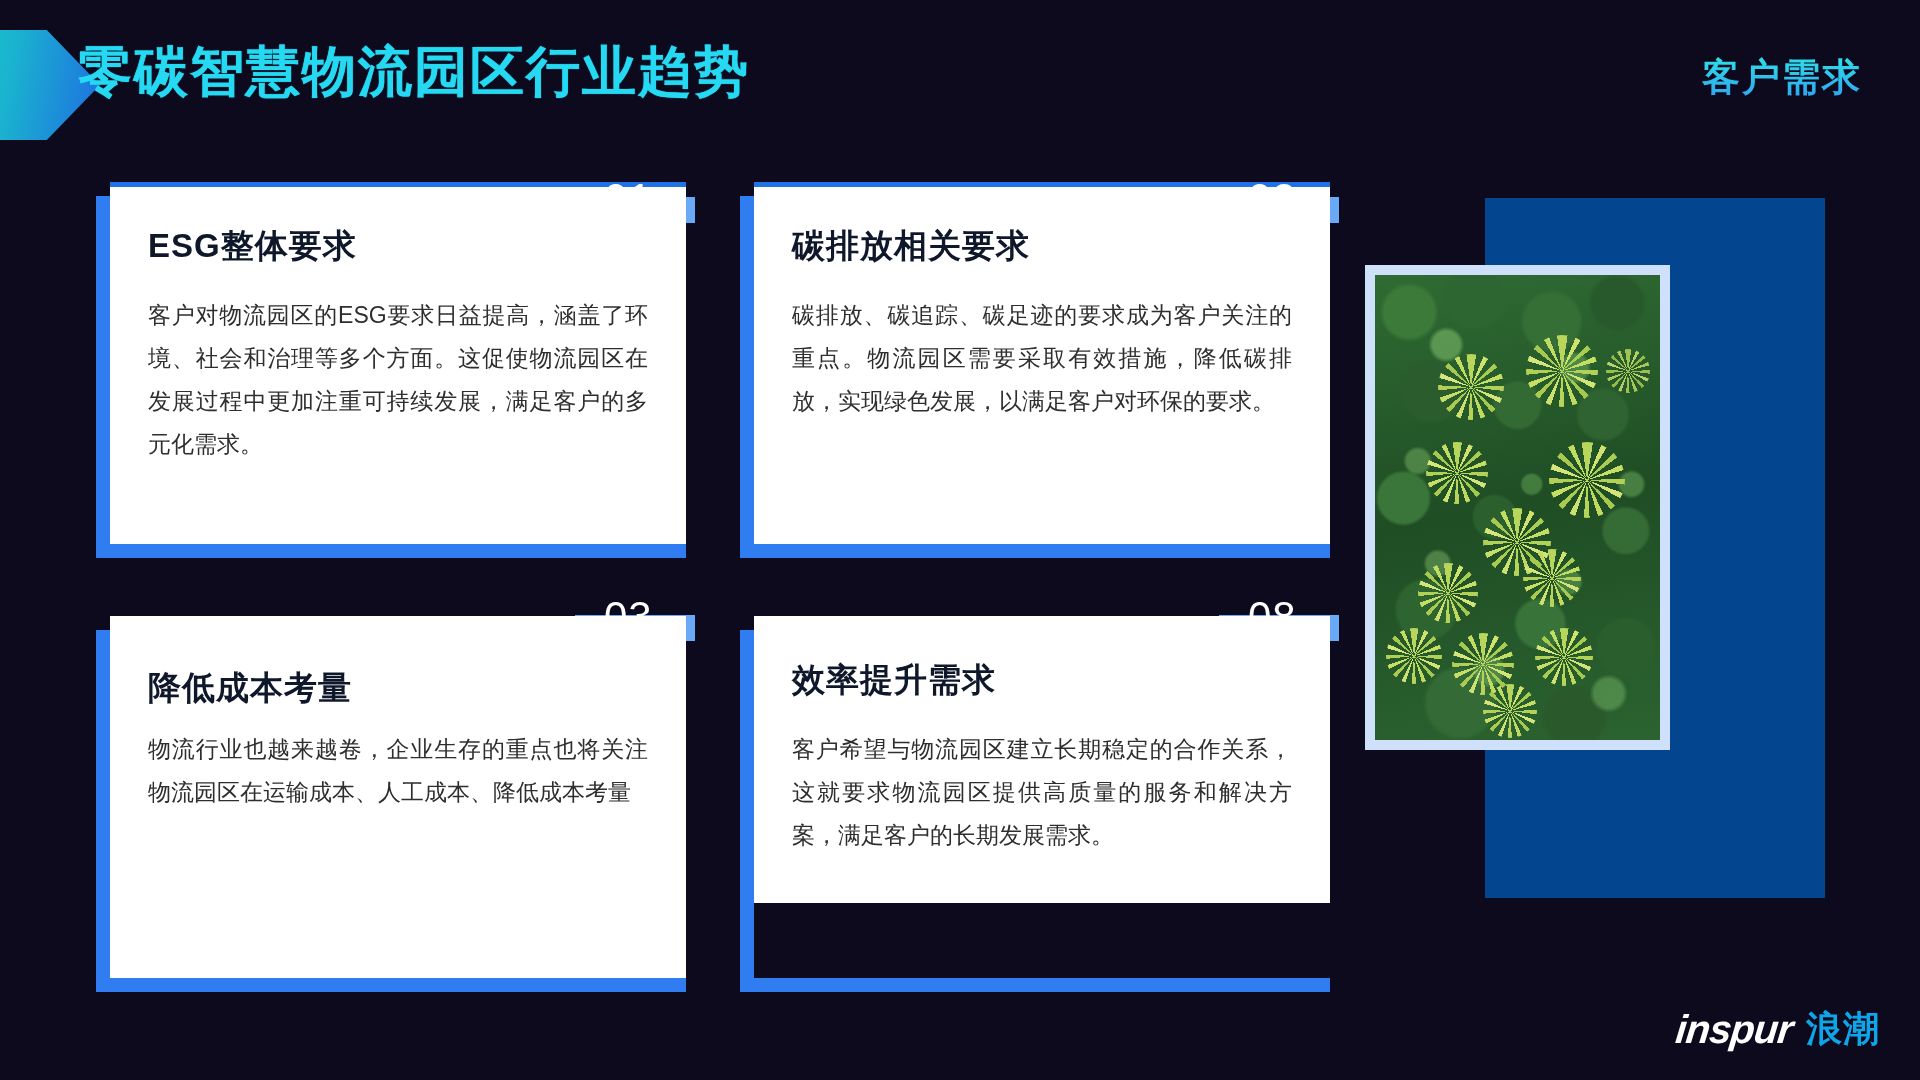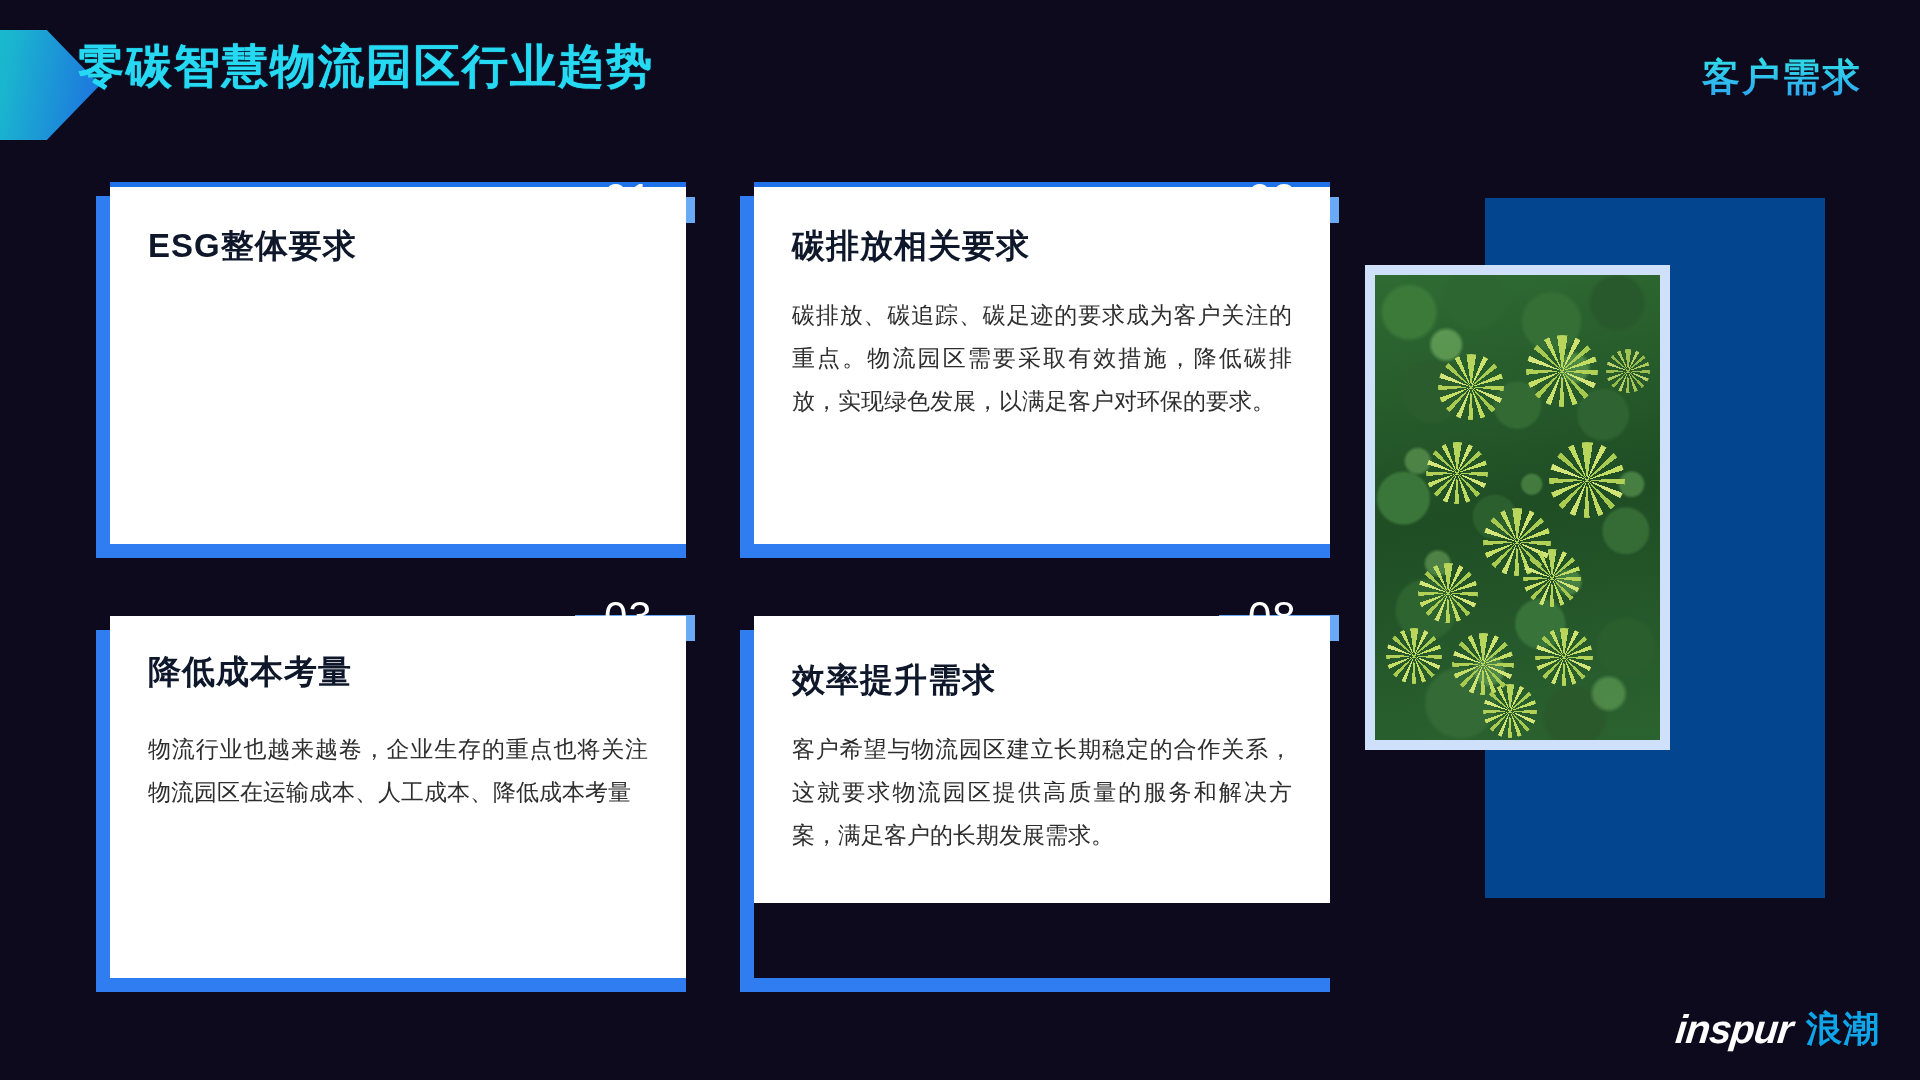--- a/index.html
+++ b/index.html
@@ -30,21 +30,21 @@
     top: 30px;
     width: 140px;
     height: 110px;
     background: linear-gradient(100deg, #18c6c6 0%, #1ab4cf 35%, #1e6fe0 100%);
     clip-path: polygon(0% 0%, 62% 0%, 100% 50%, 62% 100%, 0% 100%);
   }
   .slide-title {
     position: absolute;
     left: 78px;
     top: 36px;
-    font-size: 46px;
+    font-size: 54px;
     font-weight: bold;
     letter-spacing: 2px;
     color: #25d9f2;
     text-shadow: 0 0 1px #25d9f2;
     white-space: nowrap;
   }
   .section-label {
     position: absolute;
     right: 58px;
     top: 52px;
@@ -254,20 +254,21 @@
     </div>
   </div>
 
   <div>
     <div class="card-accent-left" style="left:96px;top:196px;height:362px;"></div>
     <div class="card-accent-bottom" style="left:96px;top:544px;width:590px;"></div>
     <div class="num-tab" style="left:575px;top:197px;width:120px;"></div>
     <div class="card" style="left:110px;top:182px;width:576px;height:362px;">
       <div class="card-top-rule"></div>
       <div class="card-title" style="left:38px;top:42px;">ESG整体要求</div>
+      <div class="card-body" style="left:38px;top:112px;width:500px;">客户对物流园区的ESG要求日益提高，涵盖了环境、社会和治理等多个方面。这促使物流园区在发展过程中更加注重可持续发展，满足客户的多元化需求。</div>
     </div>
     <div class="num-text" style="left:604px;top:178px;">01</div>
   </div>
 
   <div>
     <div class="card-accent-left" style="left:740px;top:196px;height:362px;"></div>
     <div class="card-accent-bottom" style="left:740px;top:544px;width:590px;"></div>
     <div class="num-tab" style="left:1219px;top:197px;width:120px;"></div>
     <div class="card" style="left:754px;top:182px;width:576px;height:362px;">
       <div class="card-top-rule"></div>
@@ -275,21 +276,21 @@
       <div class="card-body" style="left:38px;top:112px;width:500px;">碳排放、碳追踪、碳足迹的要求成为客户关注的重点。物流园区需要采取有效措施，降低碳排放，实现绿色发展，以满足客户对环保的要求。</div>
     </div>
     <div class="num-text" style="left:1248px;top:178px;">02</div>
   </div>
 
   <div>
     <div class="card-accent-left" style="left:96px;top:630px;height:362px;"></div>
     <div class="card-accent-bottom" style="left:96px;top:978px;width:590px;"></div>
     <div class="num-tab" style="left:575px;top:615px;width:120px;"></div>
     <div class="card" style="left:110px;top:616px;width:576px;height:362px;">
-      <div class="card-title" style="left:38px;top:34px;">降低成本考量</div>
+      <div class="card-title" style="left:38px;top:50px;">降低成本考量</div>
       <div class="card-body" style="left:38px;top:112px;width:500px;">物流行业也越来越卷，企业生存的重点也将关注物流园区在运输成本、人工成本、降低成本考量</div>
     </div>
     <div class="num-text" style="left:604px;top:596px;">03</div>
   </div>
 
   <div>
     <div class="card-accent-left" style="left:740px;top:630px;height:362px;"></div>
     <div class="card-accent-bottom" style="left:740px;top:978px;width:590px;"></div>
     <div class="num-tab" style="left:1219px;top:615px;width:120px;"></div>
     <div class="card" style="left:754px;top:616px;width:576px;height:287px;">

